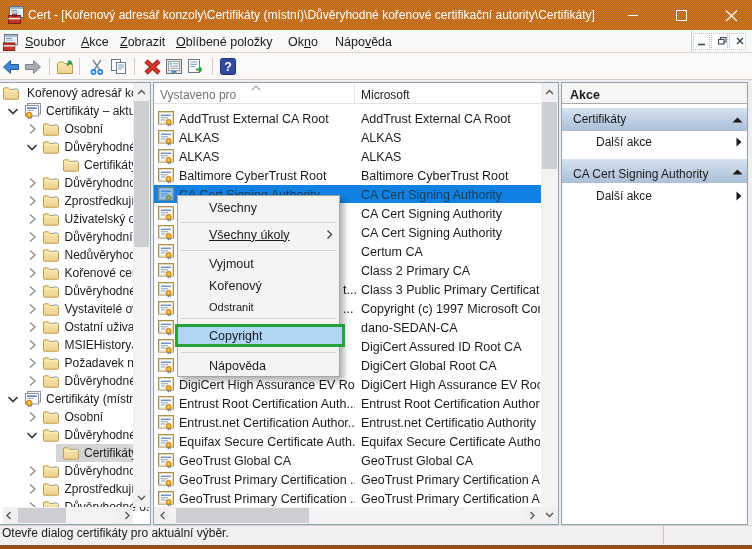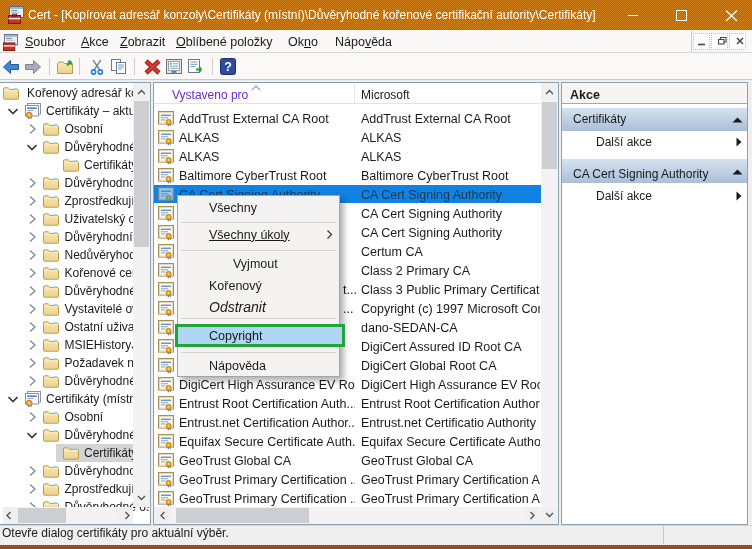--- a/index.html
+++ b/index.html
@@ -48,21 +48,21 @@
 </div>
 <svg class="a" style="left:8px;top:6px" width="17" height="18" viewBox="0 0 17 18">
  <rect x="1.5" y="0.5" width="14" height="11" fill="#e8eef4" stroke="#5a6e84"></rect>
  <rect x="2" y="1" width="13" height="2" fill="#9fb6c8"></rect>
  <rect x="3.2" y="4" width="6" height="1.2" fill="#7a92a8"></rect>
  <rect x="3.2" y="6" width="8" height="1.2" fill="#b0c0d0"></rect>
  <rect x="0.5" y="9.5" width="12" height="8" fill="#c23428" stroke="#7c1a12"></rect>
  <rect x="0.5" y="11.8" width="12" height="1.6" fill="#e8e4e0"></rect>
  <rect x="4.5" y="8.2" width="4" height="2" fill="none" stroke="#7c1a12"></rect>
 </svg>
-<div class="a" style="left:28px;top:2px;width:600px;height:26px;line-height:26px;color:#fff;font-size:12px;white-space:nowrap;letter-spacing:0px;">Cert - [Kopírovat adresář konzoly\Certifikáty (místní)\Důvěryhodné kořenové certifikační autority\Certifikáty]</div>
+<div class="a" style="left:28px;top:2px;width:600px;height:26px;line-height:26px;color:#fff;font-size:12px;white-space:nowrap;letter-spacing:0px;">Cert - [Kořenový adresář konzoly\Certifikáty (místní)\Důvěryhodné kořenové certifikační autority\Certifikáty]</div>
 <svg class="a" style="left:614px;top:0" width="138" height="30">
     <path d="M14 15.5 H24" stroke="#fff" stroke-width="1"></path>
     <rect x="62.5" y="10.5" width="10" height="10" fill="none" stroke="#fff"></rect>
     <path d="M112 10.5 L123 21 M123 10.5 L112 21" stroke="#fff" stroke-width="1.2"></path>
   </svg>
 <div class="a" style="left:0;top:30px;width:752px;height:23px;background:#faf8f7;border-bottom:1px solid #d8d4d2;"></div>
 <svg class="a" style="left:3px;top:34px" width="16" height="17" viewBox="0 0 17 18">
  <rect x="1.5" y="0.5" width="14" height="11" fill="#e8eef4" stroke="#5a6e84"></rect>
  <rect x="2" y="1" width="13" height="2" fill="#9fb6c8"></rect>
  <rect x="3.2" y="4" width="6" height="1.2" fill="#7a92a8"></rect>
@@ -309,21 +309,21 @@
 <div class="a" style="left:3px;top:507px;width:130px;height:17px;background:#f5f2f4;"></div>
 <div class="a" style="left:3px;top:507px;width:17px;height:17px;background:#f1f0f1;"></div>
 <div class="a" style="left:116px;top:507px;width:17px;height:17px;background:#f1f0f1;"></div>
 <div class="a" style="left:17.5px;top:508px;width:48px;height:15px;background:#cdced2;"></div>
 <svg class="a" style="left:3px;top:507px" width="130" height="17">
     <path d="M7.5 5 L4 8.5 L7.5 12" fill="none" stroke="#505050" stroke-width="1.3"></path>
     <path d="M122.5 5 L126 8.5 L122.5 12" fill="none" stroke="#505050" stroke-width="1.3"></path>
   </svg>
 <div class="a" style="left:153px;top:82px;width:406px;height:443px;background:#fff;border:1px solid #8fa0ad;"></div>
 <div class="a" style="left:154px;top:83px;width:404px;height:21px;background:#fff;border-bottom:1px solid #e2e2e2;"></div>
-<div class="a txt" style="left:160px;top:86px;color:#6d28d9;margin-left:12px;">Vystaveno pro</div>
+<div class="a txt" style="left:160px;top:86px;color:#737373;">Vystaveno pro</div>
 <div class="a txt" style="left:361px;top:86px;color:#191919;">Microsoft</div>
 <div class="a" style="left:354px;top:84px;width:1px;height:20px;background:#e5e5e5;"></div>
 <svg class="a" style="left:251px;top:85px" width="10" height="6">
     <path d="M1 5 L5 1 L9 5" fill="none" stroke="#9a9a9a" stroke-width="1.1"></path>
   </svg>
 <svg class="a" style="left:158px;top:110.5px" width="16" height="16">
     <use href="#cert1"></use>
   </svg>
 <div class="a txt" style="left:179px;top:109.5px;width:176px;overflow:hidden;color:#1a1a1a;font-size:12.5px;">AddTrust External CA Root</div>
 <div class="a txt" style="left:361px;top:109.5px;width:179px;overflow:hidden;color:#1a1a1a;font-size:12.5px;">AddTrust External CA Root</div>
@@ -444,23 +444,23 @@
 <div class="a" style="left:524px;top:507px;width:17px;height:17px;background:#f1f0f1;"></div>
 <div class="a" style="left:176px;top:508px;width:133px;height:15px;background:#cdced2;"></div>
 <svg class="a" style="left:154px;top:507px" width="387" height="17">
     <path d="M10.5 5 L7 8.5 L10.5 12" fill="none" stroke="#505050" stroke-width="1.3"></path>
     <path d="M376.5 5 L380 8.5 L376.5 12" fill="none" stroke="#505050" stroke-width="1.3"></path>
   </svg>
 <div class="a" style="left:177px;top:195px;width:163px;height:182px;background:#f5f3f1;border:1px solid #a5a5a5;box-shadow:4px 4px 6px rgba(0,0,0,0.30);"></div>
 <div class="a" style="left:175px;top:324px;width:170px;height:23px;border:3px solid #24a33c;background:#aed5f3;"></div>
 <div class="a txt" style="left:209px;top:198.5px;font-size:12.5px;">Všechny</div>
 <div class="a txt" style="left:209px;top:225.5px;font-size:12.5px;text-decoration:underline;">Všechny úkoly</div>
-<div class="a txt" style="left:209px;top:255.0px;font-size:12.5px;margin-left:24px;">Vyjmout</div>
+<div class="a txt" style="left:209px;top:255.0px;font-size:12.5px;">Vyjmout</div>
 <div class="a txt" style="left:209px;top:276.5px;font-size:12.5px;">Kořenový</div>
-<div class="a txt" style="left:209px;top:298.0px;font-size:14px;font-style:italic;">Odstranit</div>
+<div class="a txt" style="left:209px;top:298.0px;font-size:11px;">Odstranit</div>
 <div class="a txt" style="left:209px;top:327.0px;font-size:12.5px;">Copyright</div>
 <div class="a txt" style="left:209px;top:357.0px;font-size:12.5px;">Nápověda</div>
 <div class="a" style="left:181px;top:221.5px;width:155px;height:1px;background:#d4d4d4;"></div>
 <div class="a" style="left:181px;top:249.5px;width:155px;height:1px;background:#d4d4d4;"></div>
 <div class="a" style="left:181px;top:318.0px;width:155px;height:1px;background:#d4d4d4;"></div>
 <div class="a" style="left:181px;top:351.5px;width:155px;height:1px;background:#d4d4d4;"></div>
 <svg class="a" style="left:326px;top:229px" width="7" height="11">
     <path d="M1.5 1.5 L5.5 5.5 L1.5 9.5" fill="none" stroke="#3c3c3c" stroke-width="1.3"></path>
   </svg>
 <div class="a" style="left:561px;top:82px;width:187px;height:443px;background:#fff;border:1px solid #8fa0ad;"></div>

